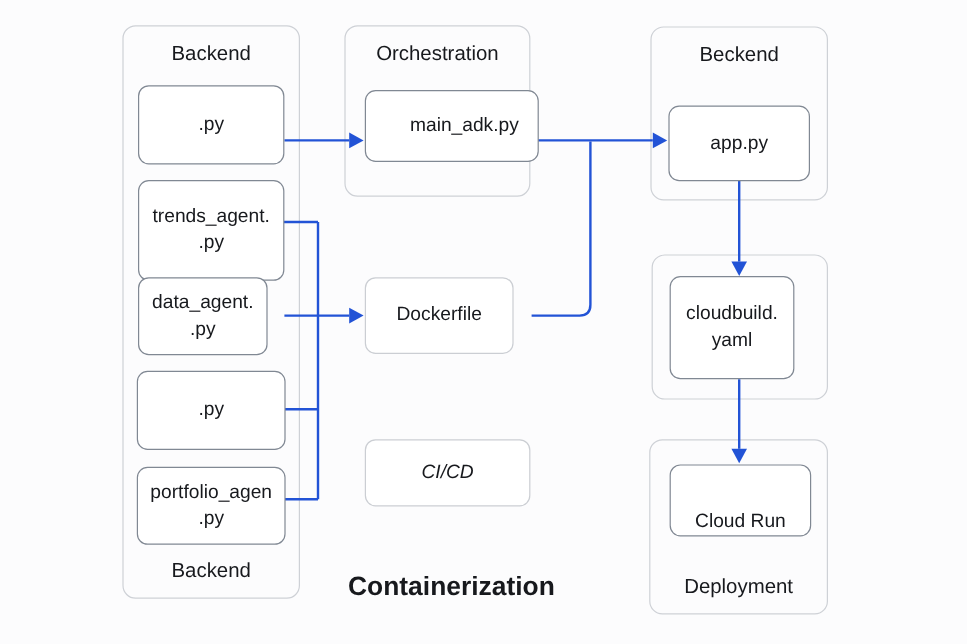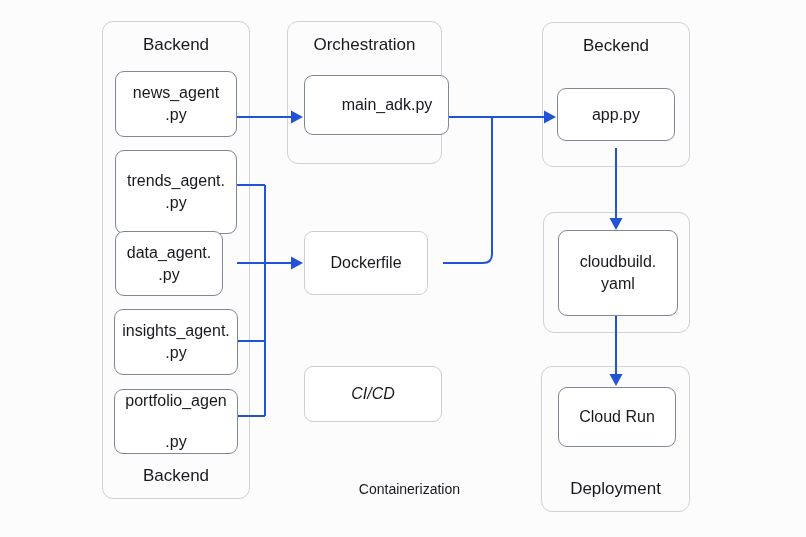--- a/index.html
+++ b/index.html
@@ -61,43 +61,44 @@
     align-items: center;
     justify-content: center;
     font-size: 16px;
     line-height: 22px;
     text-align: center;
   }
   .node.soft { border-color: var(--soft-border); border-width: 1.5px; }
   .free-label {
     position: absolute;
     text-align: right;
-    font-size: 14px;
+    font-size: 22px;
     line-height: 20px;
+    font-weight: bold;
   }
 
   
   .p-backend       { left: 102px; top: 21px;  width: 148px; height: 478px; }
   .p-orchestration { left: 287px; top: 21px;  width: 155px; height: 143px; }
   .p-frontend      { left: 542px; top: 22px;  width: 148px; height: 145px; }
   .p-build         { left: 543px; top: 212px; width: 147px; height: 121px; }
   .p-deployment    { left: 541px; top: 366px; width: 149px; height: 146px; }
 
   
   .n-news       { left: 115px; top: 71px;  width: 122px; height: 66px; }
   .n-trends     { left: 115px; top: 150px; width: 122px; height: 84px; }
   .n-data       { left: 115px; top: 231px; width: 108px; height: 65px; }
   .n-insights   { left: 114px; top: 309px; width: 124px; height: 66px; }
-  .n-portfolio  { left: 114px; top: 389px; width: 124px; height: 65px; justify-content: space-between; }
+  .n-portfolio  { left: 114px; top: 389px; width: 124px; height: 65px; }
   .n-main-adk   { left: 304px; top: 75px;  width: 145px; height: 60px; padding-left: 21px; }
-  .n-app        { left: 557px; top: 88px;  width: 118px; height: 53px; }
+  .n-app        { left: 557px; top: 88px;  width: 118px; height: 63px; }
   .n-dockerfile { left: 304px; top: 231px; width: 124px; height: 64px; }
   .n-cicd       { left: 304px; top: 366px; width: 138px; height: 56px; font-style: italic; }
-  .n-cloudbuild { left: 558px; top: 230px; width: 120px; height: 86px; }
-  .n-cloudrun   { left: 558px; top: 387px; width: 118px; height: 60px; }
+  .n-cloudbuild { left: 558px; top: 230px; width: 104px; height: 86px; }
+  .n-cloudrun   { left: 558px; top: 387px; width: 118px; height: 60px; justify-content: flex-end; }
 
   .l-containerization { left: 290px; top: 479px; width: 170px; }
 </style>
 </head>
 <body>
 
 <div class="canvas">
 
   <div class="panel p-backend">
     <div class="panel-title">Backend</div>
@@ -138,36 +139,34 @@
     <g fill="var(--accent)" stroke="none">
       <polygon points="291,110.5 291,123.5 303,117"></polygon>
       <polygon points="544,110.5 544,123.5 556,117"></polygon>
       <polygon points="291,256.5 291,269.5 303,263"></polygon>
       <polygon points="609.5,218 622.5,218 616,230"></polygon>
       <polygon points="609.5,374 622.5,374 616,386"></polygon>
     </g>
   </svg>
 
   <div class="node n-news">
-    <span>news_agent</span>
     <span>.py</span>
   </div>
 
   <div class="node n-trends">
     <span>trends_agent.</span>
     <span>.py</span>
   </div>
 
   <div class="node n-data">
     <span>data_agent.</span>
     <span>.py</span>
   </div>
 
   <div class="node n-insights">
-    <span>insights_agent.</span>
     <span>.py</span>
   </div>
 
   <div class="node n-portfolio">
     <span>portfolio_agen</span>
     <span>.py</span>
   </div>
 
   <div class="node n-main-adk">
     <span>main_adk.py</span>

